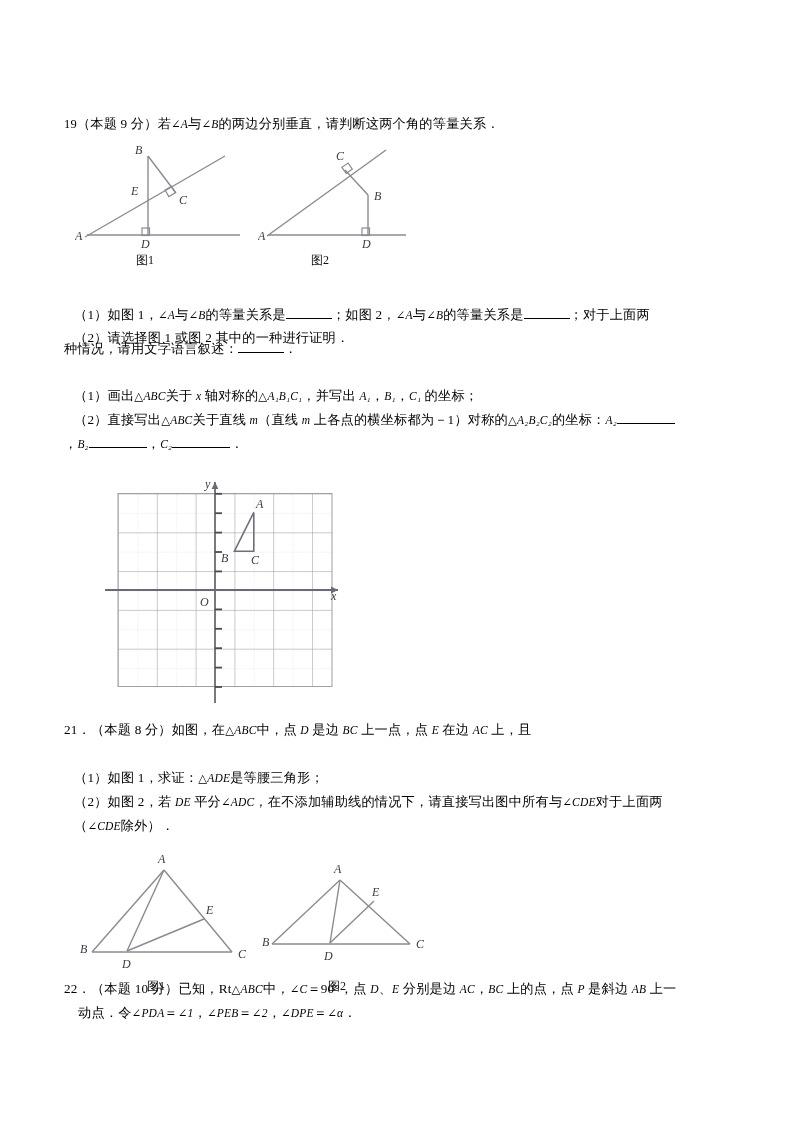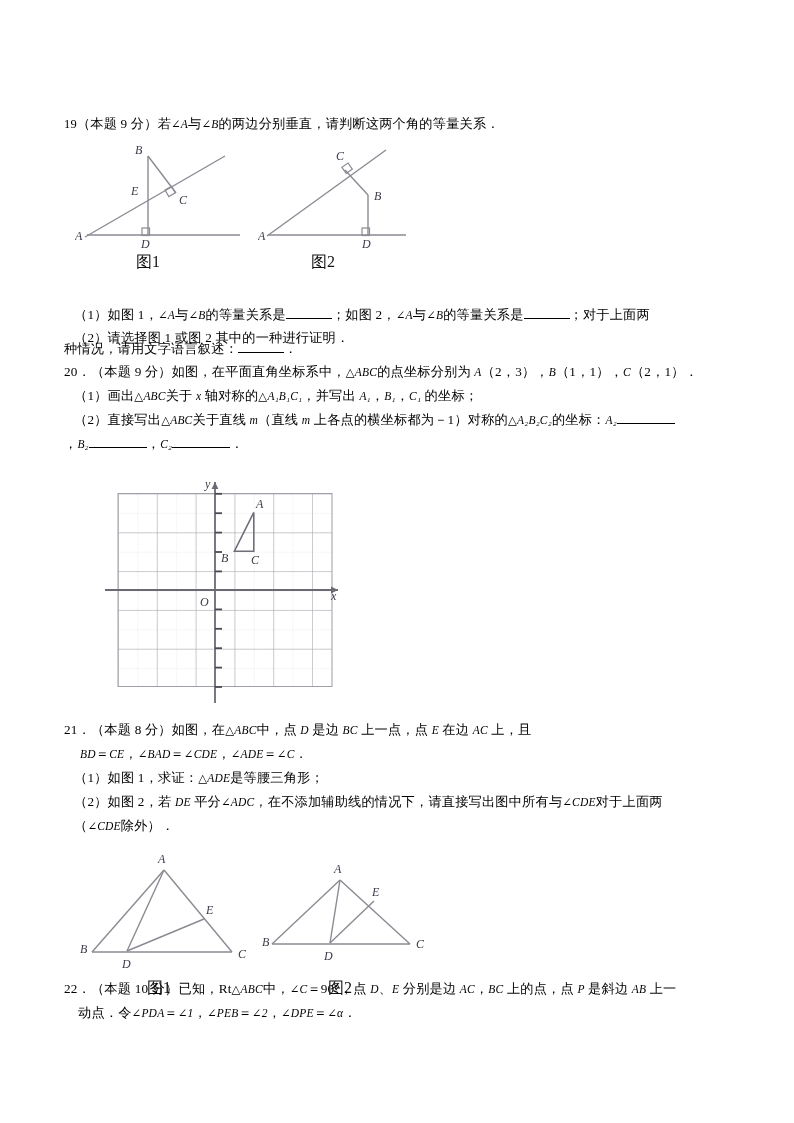--- a/index.html
+++ b/index.html
@@ -38,21 +38,21 @@
     font-family: "Liberation Serif", "DejaVu Serif", serif;
     font-size: 12.5px;
   }
   .blank {
     display: inline-block;
     border-bottom: 1px solid #000;
     vertical-align: baseline;
   }
   .figcap {
     position: absolute;
-    font-size: 16px;
+    font-size: 12px;
     font-family: "Liberation Serif", "DejaVu Serif", serif;
     color: #111;
     white-space: nowrap;
   }
   svg { display: block; }
   .fig {
     position: absolute;
   }
   .lbl {
     font-family: "Liberation Serif", "DejaVu Serif", serif;
@@ -122,23 +122,20 @@
   <div class="qline" style="left:74px; top:266px;margin-top:25px;">
     <span>（1）如图 1，</span><span class="mathit">∠A</span><span>与</span><span class="mathit">∠B</span><span>的等量关系是</span><span class="blank" style="width:46px;"></span><span>；如图 2，</span><span class="mathit">∠A</span><span>与</span><span class="mathit">∠B</span><span>的等量关系是</span><span class="blank" style="width:46px;"></span><span>；对于上面两</span>
   </div>
 
   <div class="qline" style="left:64px; top:290px;margin-top:35px;">
     <span>种情况，请用文字语言叙述：</span><span class="blank" style="width:46px;"></span><span>．</span>
   </div>
 
   <div class="qline" style="left:74px; top:314px;">（2）请选择图 1 或图 2 其中的一种进行证明．</div>
 
-  <div class="qline" style="left:64px; top:348px;">
-    <span>20．（本题 9 分）如图，在平面直角坐标系中，</span><span class="mathit">△ABC</span><span>的点坐标分别为 </span><span class="mathit">A</span><span>（2，3），</span><span class="mathit">B</span><span>（1，1），</span><span class="mathit">C</span><span>（2，1）．</span>
-  </div>
 
   <div class="qline" style="left:74px; top:372px;text-align:right;">
     <span>（1）画出</span><span class="mathit">△ABC</span><span>关于 </span><span class="mathit">x</span><span> 轴对称的</span><span class="mathit">△A₁B₁C₁</span><span>，并写出 </span><span class="mathit">A₁</span><span>，</span><span class="mathit">B₁</span><span>，</span><span class="mathit">C₁</span><span> 的坐标；</span>
   </div>
 
   <div class="qline" style="left:74px; top:396px;">
     <span>（2）直接写出</span><span class="mathit">△ABC</span><span>关于直线 </span><span class="mathit">m</span><span>（直线 </span><span class="mathit">m</span><span> 上各点的横坐标都为－1）对称的</span><span class="mathit">△A₂B₂C₂</span><span>的坐标：</span><span class="mathit">A₂</span><span class="blank" style="width:58px;"></span>
   </div>
 
   <div class="qline" style="left:64px; top:420px;">
@@ -188,23 +185,20 @@
       <text class="lbl" x="95" y="128">O</text>
       <text class="lbl" x="226" y="122">x</text>
       <text class="lbl" x="100" y="10">y</text>
     </svg>
   </div>
 
   <div class="qline" style="left:64px; top:706px;text-align:center;">
     <span>21．（本题 8 分）如图，在</span><span class="mathit">△ABC</span><span>中，点 </span><span class="mathit">D</span><span> 是边 </span><span class="mathit">BC</span><span> 上一点，点 </span><span class="mathit">E</span><span> 在边 </span><span class="mathit">AC</span><span> 上，且</span>
   </div>
 
-  <div class="qline" style="left:80px; top:730px;">
-    <span class="mathit">BD</span><span>＝</span><span class="mathit">CE</span><span>，</span><span class="mathit">∠BAD</span><span>＝</span><span class="mathit">∠CDE</span><span>，</span><span class="mathit">∠ADE</span><span>＝</span><span class="mathit">∠C</span><span>．</span>
-  </div>
 
   <div class="qline" style="left:74px; top:754px;">
     <span>（1）如图 1，求证：</span><span class="mathit">△ADE</span><span>是等腰三角形；</span>
   </div>
 
   <div class="qline" style="left:74px; top:778px;">
     <span>（2）如图 2，若 </span><span class="mathit">DE</span><span> 平分</span><span class="mathit">∠ADC</span><span>，在不添加辅助线的情况下，请直接写出图中所有与</span><span class="mathit">∠CDE</span><span>对于上面两</span>
   </div>
 
   <div class="qline" style="left:74px; top:802px;">

